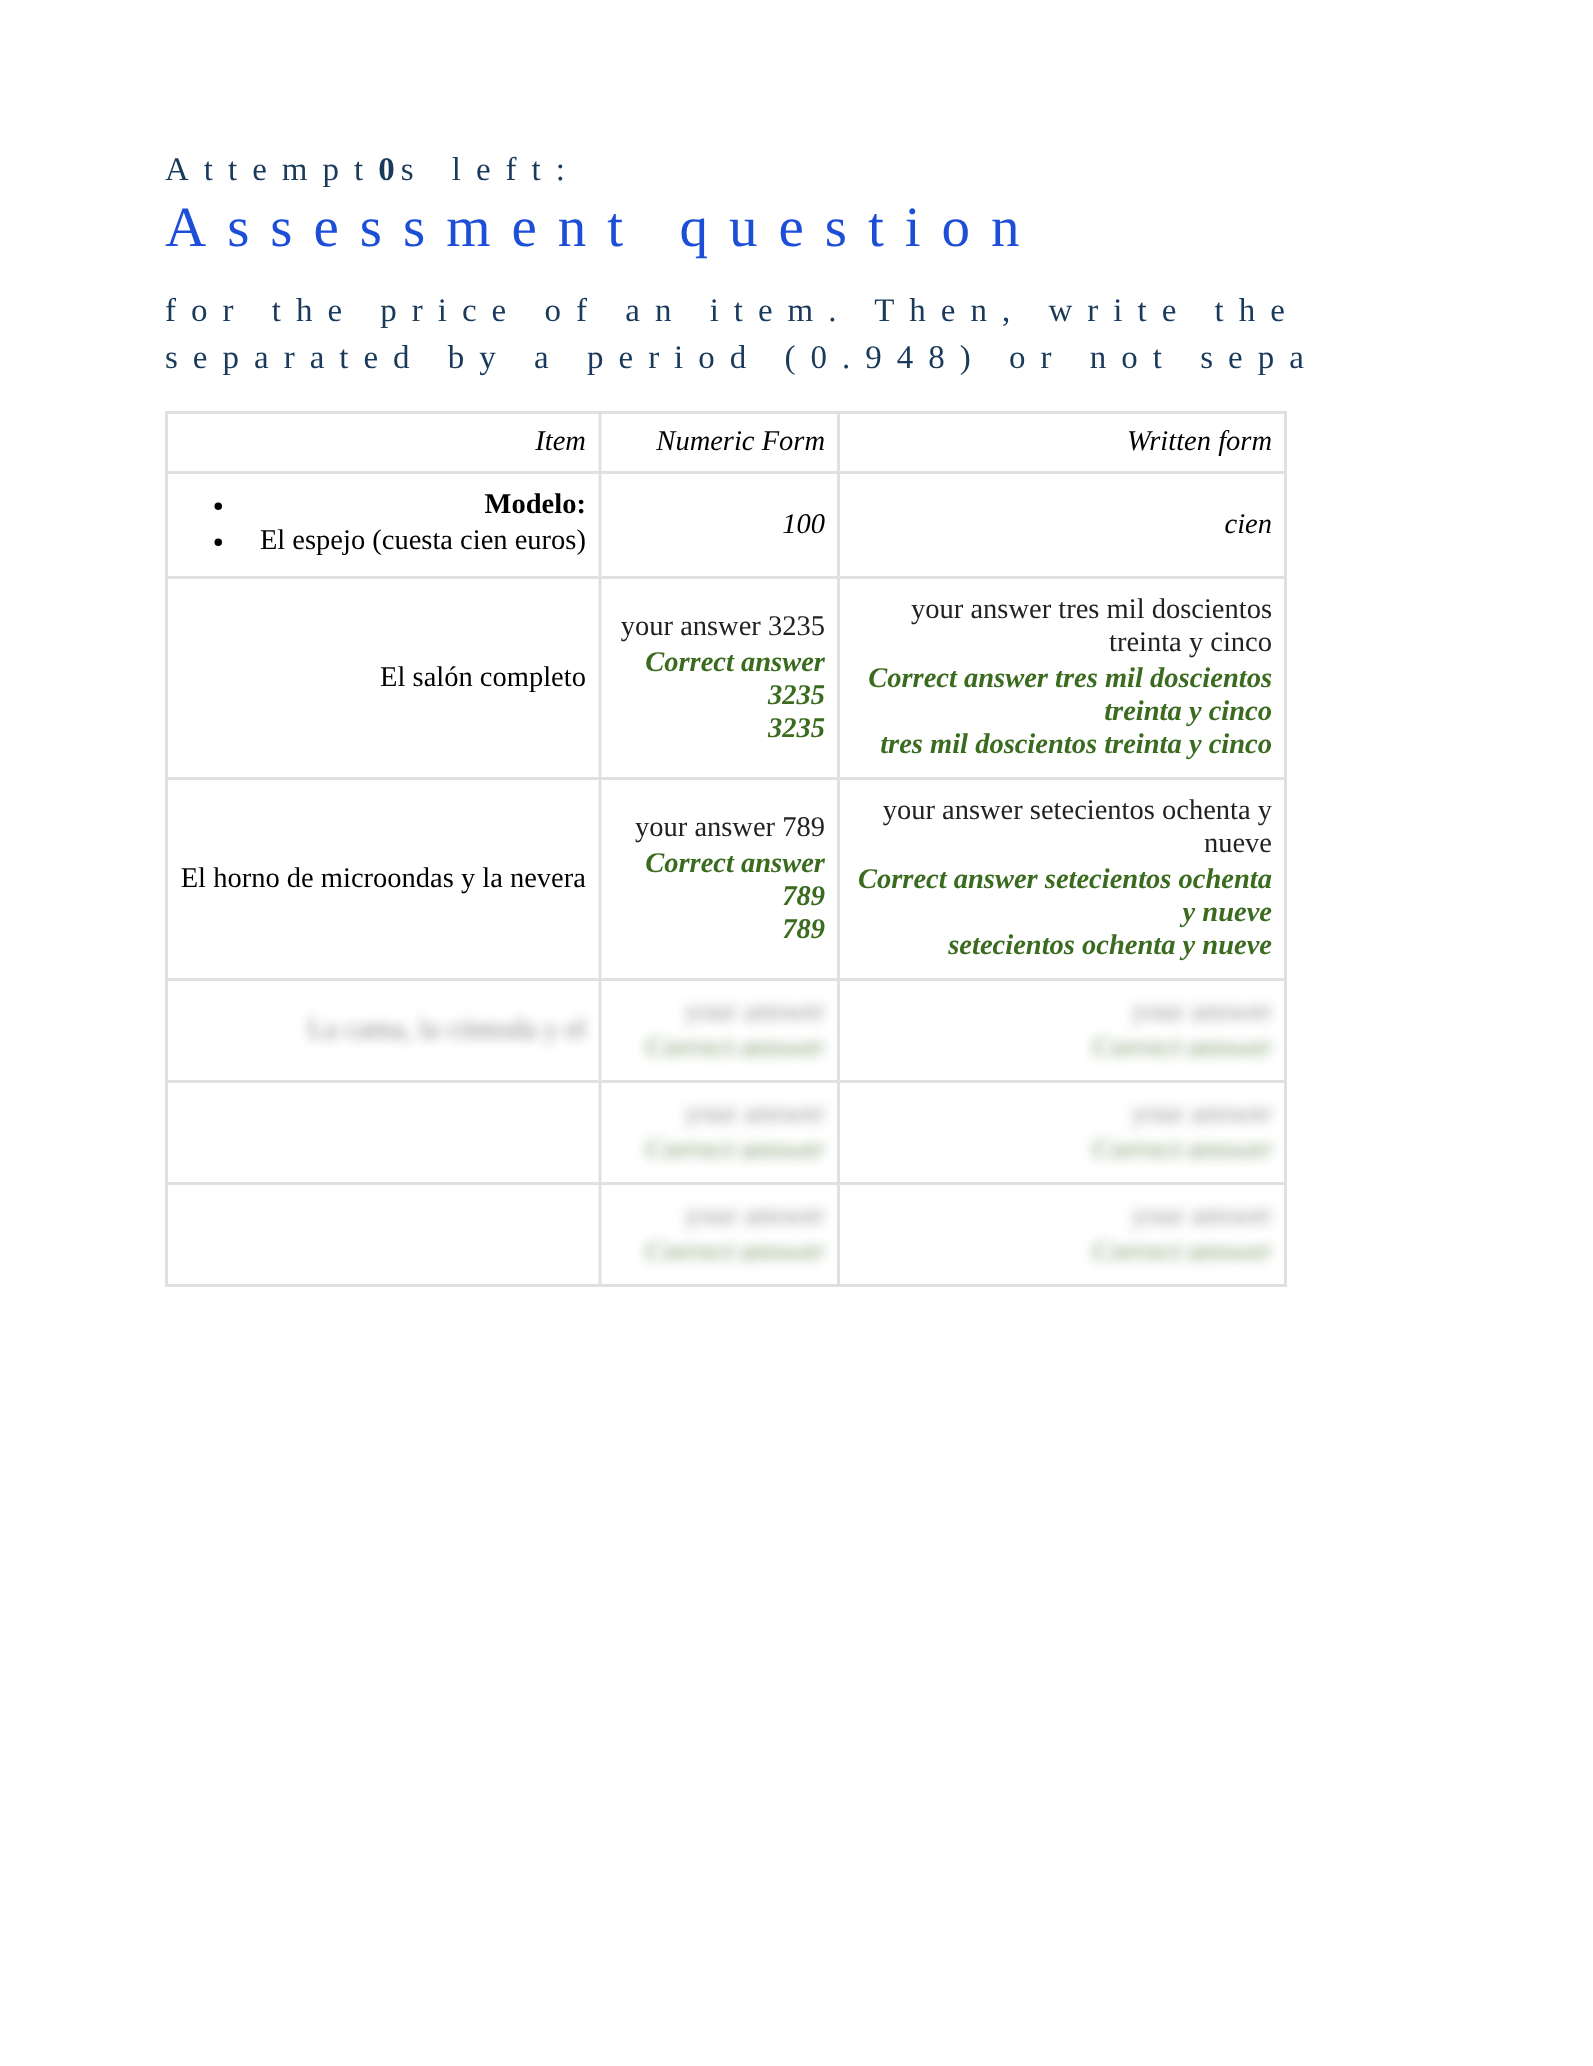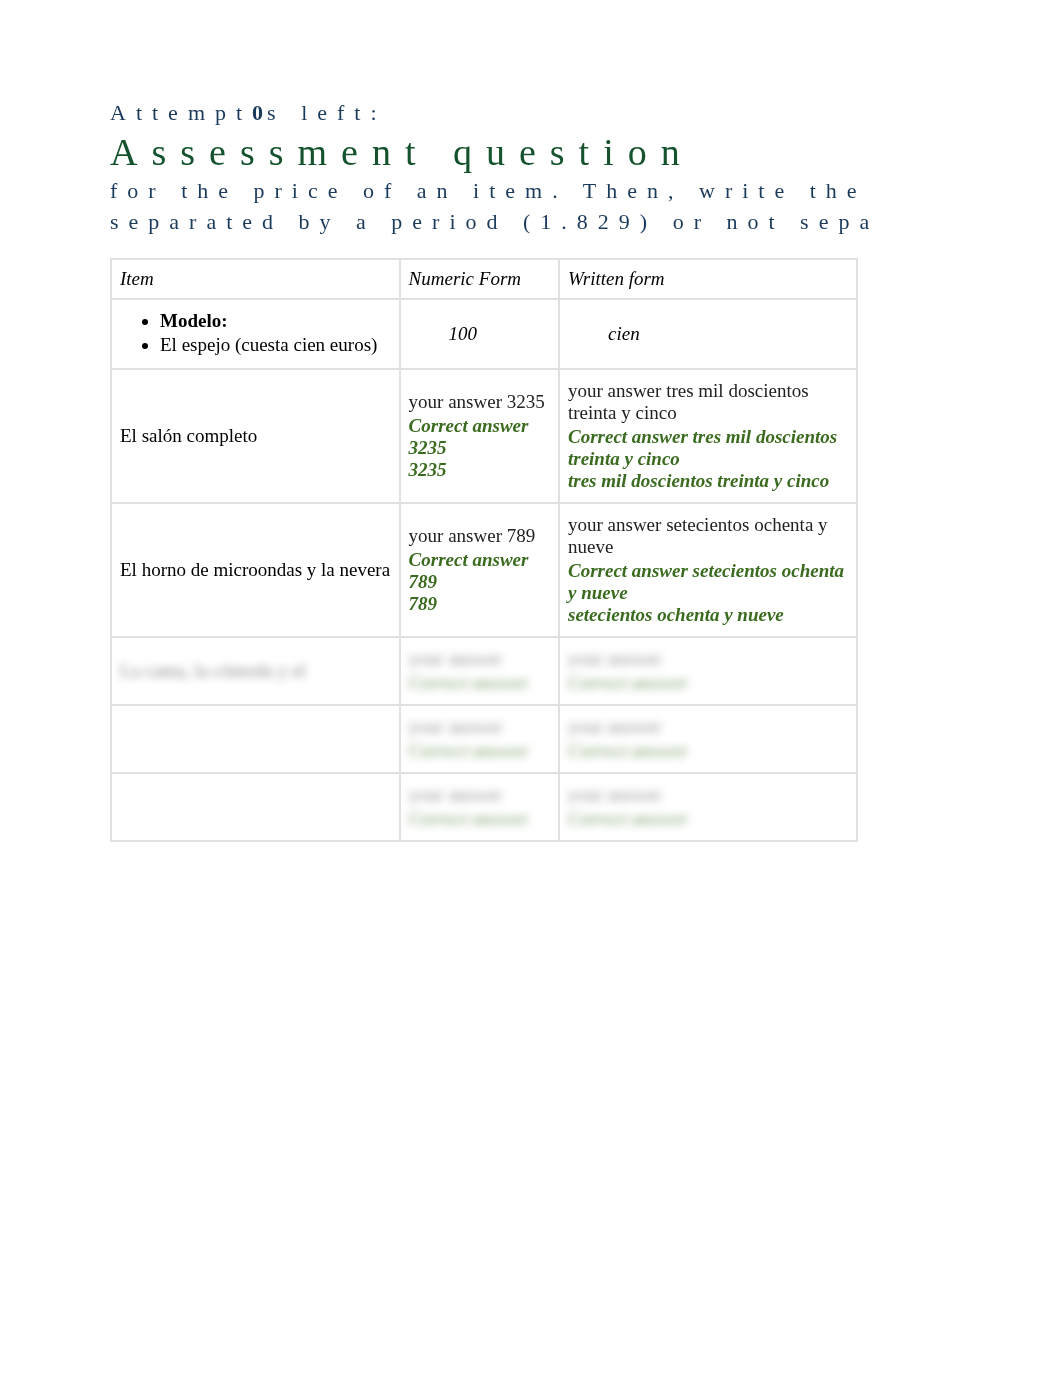--- a/index.html
+++ b/index.html
@@ -18,24 +18,24 @@
       color: #1a3a5c;
       font-size: 22px;
       letter-spacing: 10px;
       margin-bottom: 4px;
     }
     .attempts-count {
       font-weight: bold;
       letter-spacing: 4px;
     }
     .title {
-      color: #14532d;
+      color: #1d4ed8;
       font-size: 38px;
       letter-spacing: 14px;
-      margin-bottom: 2px;
+      margin-bottom: 18px;
     }
     .instructions {
       color: #1a3a5c;
       font-size: 22px;
       letter-spacing: 10px;
       line-height: 1.4;
       margin-bottom: 20px;
       white-space: nowrap;
     }
     .assessment-table {
@@ -43,20 +43,21 @@
       border-collapse: separate;
       border-spacing: 2px;
       background: #e0e0e0;
     }
     .assessment-table td {
       background: #fff;
       padding: 10px 8px;
       vertical-align: middle;
       font-size: 19px;
       color: #000;
+      text-align: right;
     }
     .header-row td {
       font-style: italic;
       padding: 8px 8px;
     }
     .col-item { width: 275px; }
     .col-num { width: 151px; }
     .col-written { width: 284px; }
     .model-list {
       list-style: disc;
@@ -107,21 +108,21 @@
 <body>
 
 <div class="attempts-line">
   <span>Attempt</span><span class="attempts-count">0</span><span>s left:</span>
 </div>
 
 <div class="title">Assessment question</div>
 
 <div class="instructions">
   <div>for the price of an item. Then, write the</div>
-  <div>separated by a period (1.829) or not sepa</div>
+  <div>separated by a period (0.948) or not sepa</div>
 </div>
 
 <table class="assessment-table">
   <tbody>
       <tr class="header-row">
     <td class="col-item">Item</td>
     <td class="col-num">Numeric Form</td>
     <td class="col-written">Written form</td>
   </tr>
 

